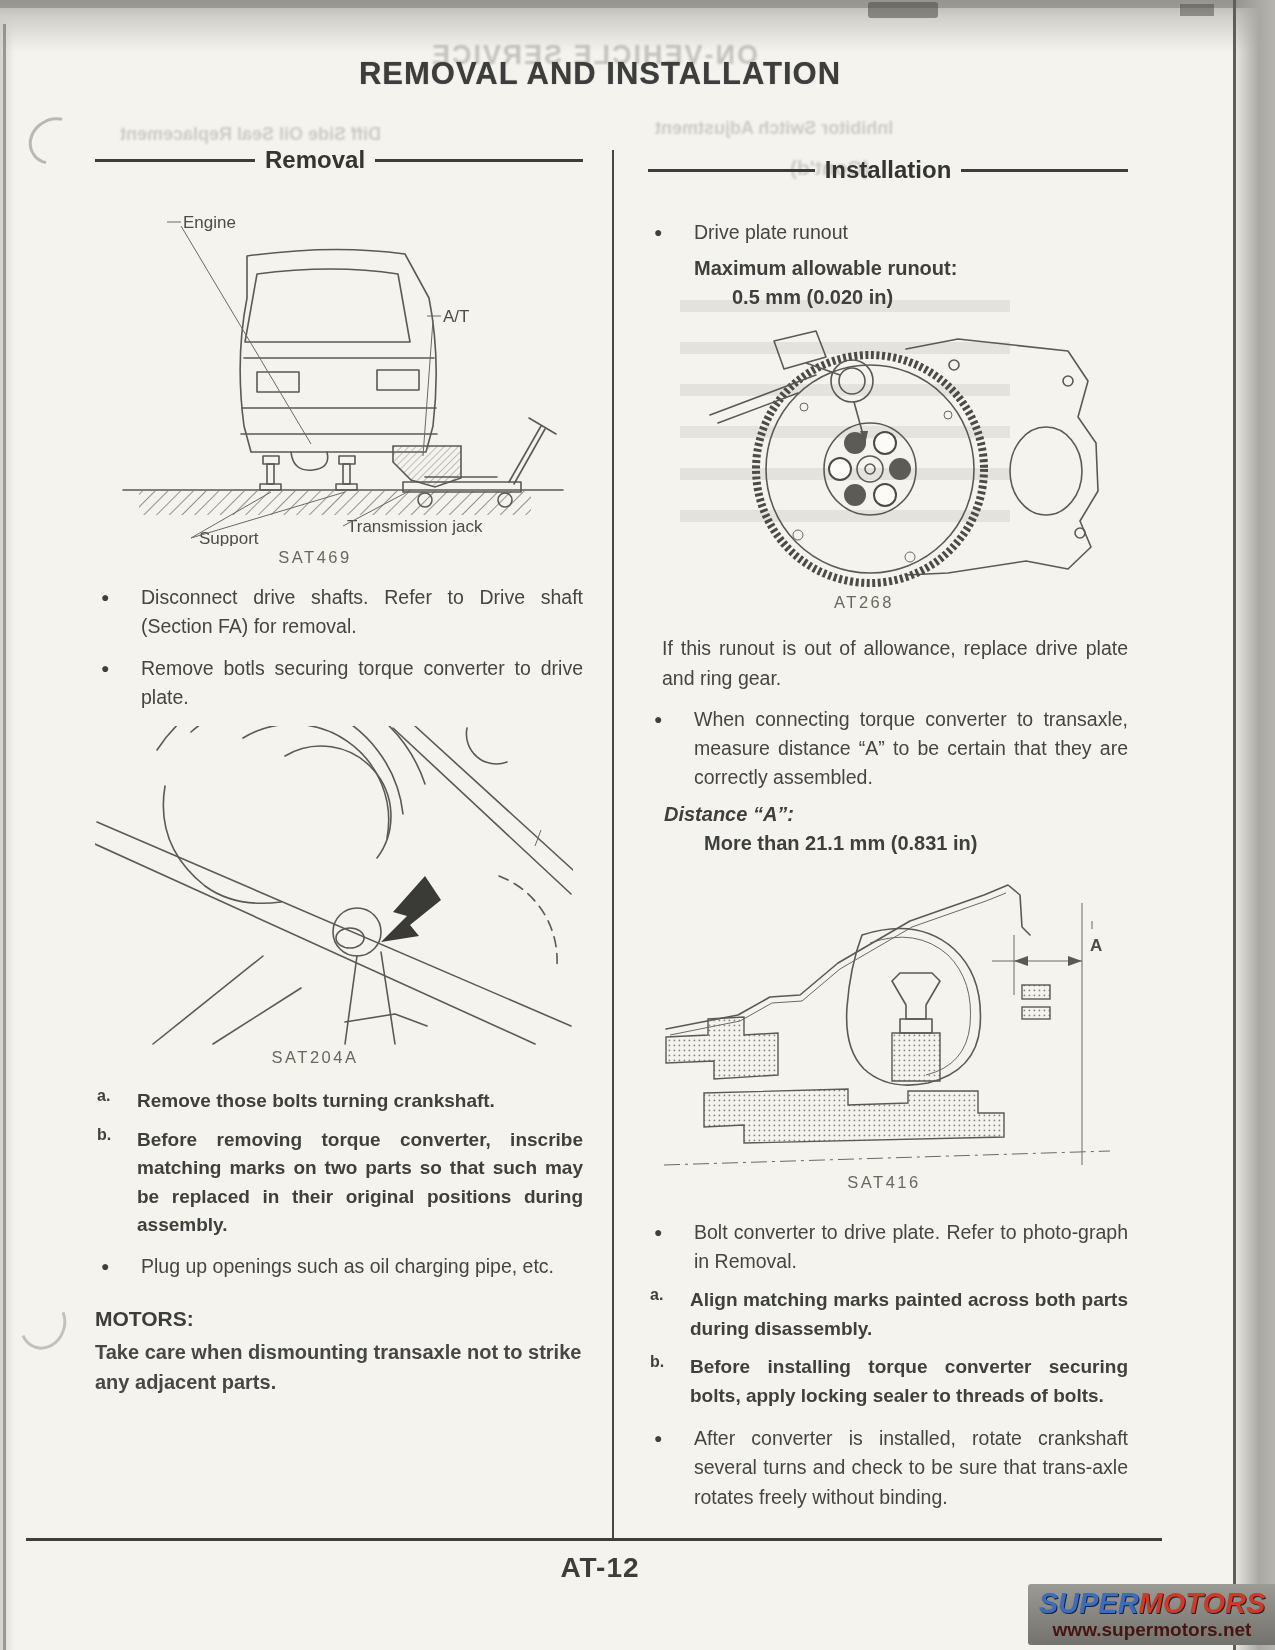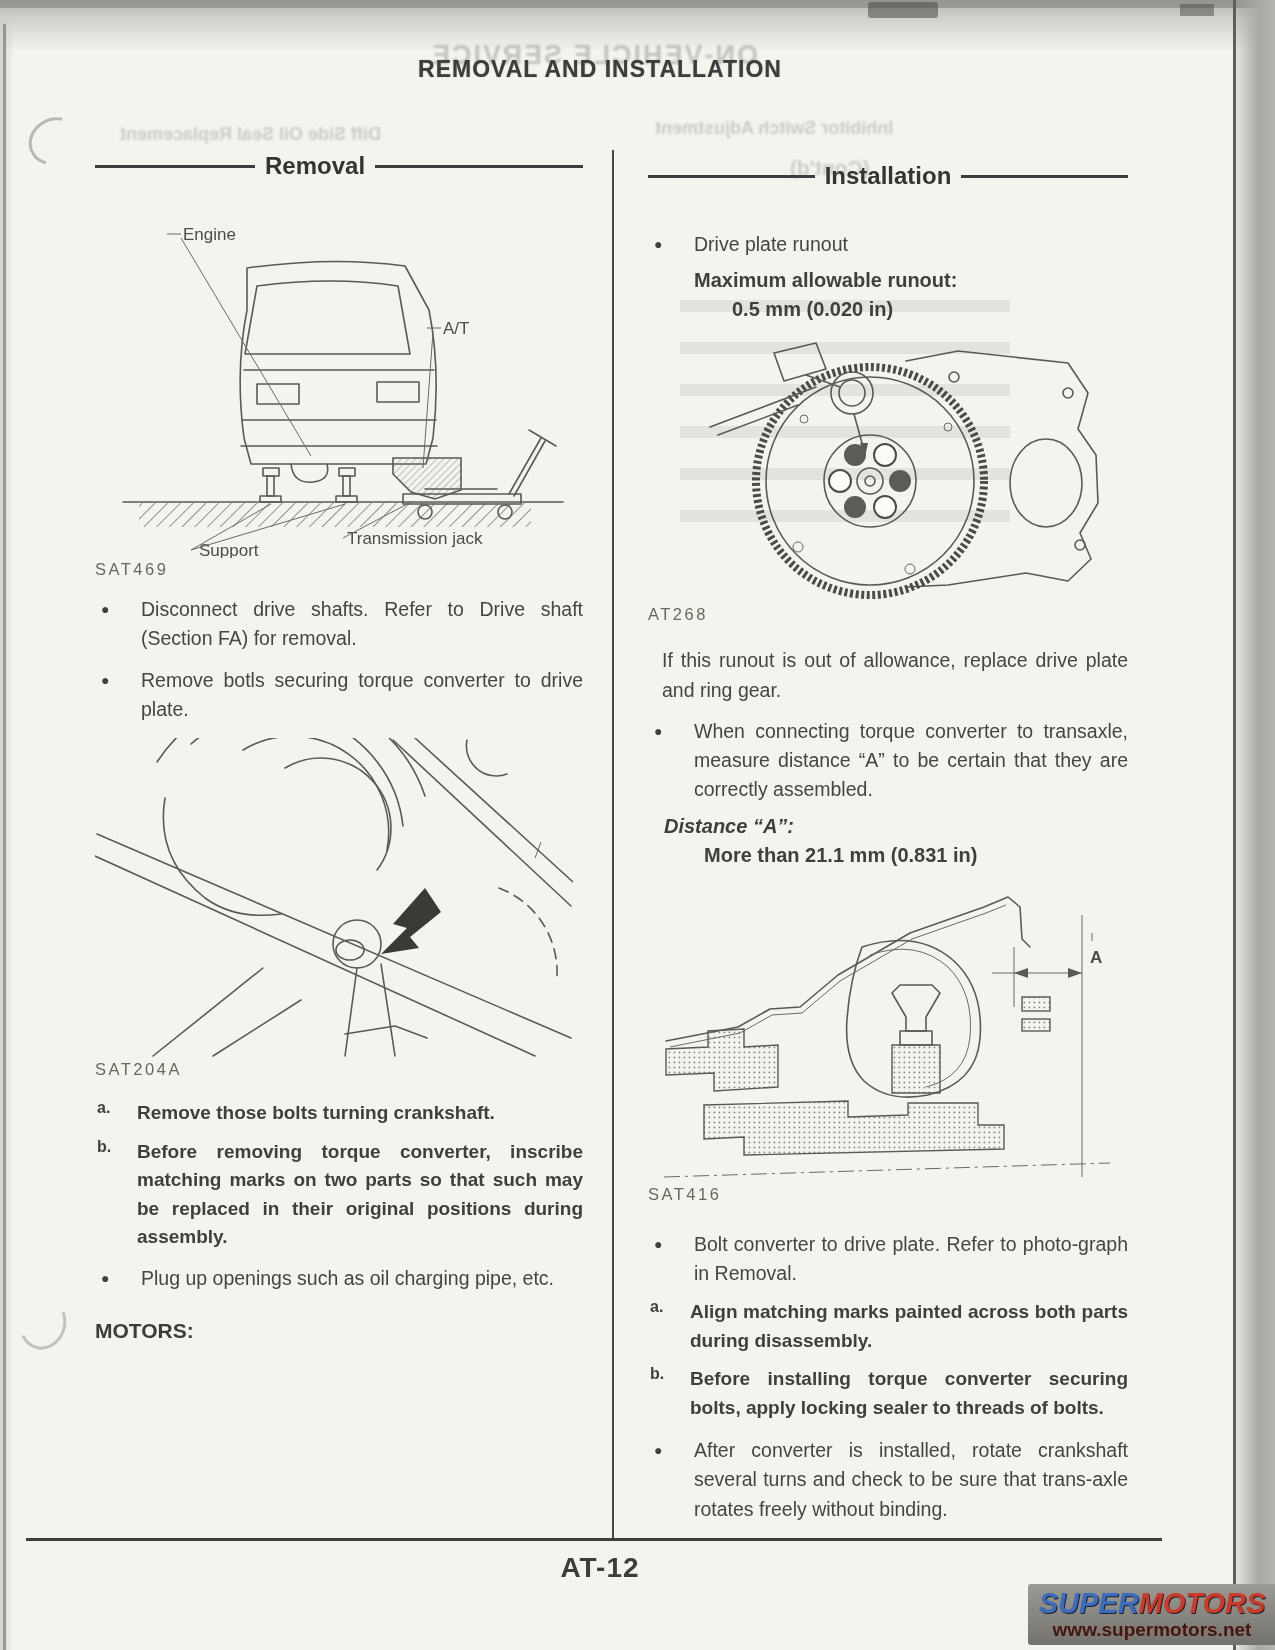--- a/index.html
+++ b/index.html
@@ -26,50 +26,50 @@
   .ghost{position:absolute;transform:scaleX(-1);color:#94938d;font-weight:bold;opacity:.42;filter:blur(1px);white-space:nowrap;}
   .ghost-title{top:40px;left:430px;font-size:27px;letter-spacing:2px;opacity:.5;}
   .ghost-left{top:124px;left:120px;font-size:18px;}
   .ghost-right{top:118px;left:655px;font-size:18px;}
   .ghost-right2{top:156px;left:790px;font-size:21px;}
   .ghost-lines{position:absolute;top:300px;left:680px;width:330px;height:240px;opacity:.12;
     background:repeating-linear-gradient(180deg,#6a6964 0 12px,transparent 12px 42px);}
 
   
   .doc-title{position:absolute;top:56px;left:40px;width:1120px;text-align:center;
-    font-size:23px;font-weight:bold;letter-spacing:1px;color:#3d3d3b;text-shadow:0 0 1px rgba(61,61,59,.6);}
+    font-size:31px;font-weight:bold;letter-spacing:1px;color:#3d3d3b;text-shadow:0 0 1px rgba(61,61,59,.6);}
   .footer-rule{position:absolute;top:1538px;left:26px;width:1136px;height:3px;background:#3e3e3c;}
   .page-number{position:absolute;top:1552px;left:40px;width:1120px;text-align:center;
     font-size:28px;font-weight:bold;letter-spacing:1px;color:#3d3d3b;}
   .col-divider{position:absolute;top:150px;left:612px;width:2px;height:1388px;background:#454543;}
 
   
   .col{position:absolute;}
   .col-left{top:136px;left:95px;width:488px;}
   .col-right{top:146px;left:648px;width:480px;}
   .sec-header{display:flex;align-items:center;}
   .sec-rule{flex:1 1 auto;height:3px;background:#3c3c3a;}
   .sec-rule.short{flex:0 0 160px;}
-  .sec-title{margin:16px 10px;font-size:24px;font-weight:bold;color:#343432;}
+  .sec-title{margin:10px 10px;font-size:24px;font-weight:bold;color:#343432;}
 
   .para{font-size:19.5px;line-height:1.5;text-align:justify;}
   .bullet-item{display:flex;margin-top:12px;}
   .bullet-marker{flex:0 0 40px;font-size:14px;padding-top:6px;padding-left:6px;color:#3f3f3d;}
   .bullet-text{flex:1 1 auto;}
   .step-item{display:flex;margin-top:10px;font-weight:bold;color:#3f3f3d;}
   .step-label{flex:0 0 40px;padding-left:2px;}
   .step-text{flex:1 1 auto;font-size:19px;line-height:1.5;text-align:justify;}
   .spec-label{margin-left:46px;margin-top:10px;font-weight:bold;font-size:20px;color:#3f3f3d;}
   .spec-value{margin-left:84px;margin-top:6px;font-weight:bold;font-size:20px;color:#3f3f3d;}
   .caution{margin-top:26px;}
   .caution-title{font-size:21px;font-weight:bold;color:#3c3c3a;}
   .caution-text{margin-top:6px;font-size:20px;font-weight:bold;line-height:1.5;color:#474745;}
 
   .figure{margin-top:10px;}
-  .fig-caption{text-align:left;padding-right:48px;font-size:16.5px;letter-spacing:2.5px;color:#68685f;margin-top:2px;}
+  .fig-caption{text-align:center;padding-right:48px;font-size:16.5px;letter-spacing:2.5px;color:#68685f;margin-top:2px;}
   svg{display:block;}
   .ln{stroke:#5a5a55;stroke-width:1.6;fill:none;stroke-linecap:round;stroke-linejoin:round;}
   .lnthin{stroke:#6a6a64;stroke-width:1;fill:none;}
   .svgtxt{font-family:"Liberation Sans",sans-serif;font-size:17px;fill:#4c4c48;}
 
   
   .watermark{position:absolute;top:1584px;left:1028px;width:240px;padding:5px 12px 4px 4px;text-align:center;
     background:linear-gradient(180deg,#9b9a95,#73726d);border-radius:3px;}
   .wm-line1{font-size:29px;font-weight:bold;font-style:italic;letter-spacing:0px;line-height:1;}
   .wm-super{color:#3a6cc0;text-shadow:1px 1px 0 #20222a;}
@@ -214,20 +214,21 @@
       </div>
     </div>
 
     <div class="bullet-item">
       <span class="bullet-marker">●</span>
       <span class="bullet-text para">Plug up openings such as oil charging pipe, etc.</span>
     </div>
 
     <div class="caution">
       <div class="caution-title">MOTORS:</div>
+      <div class="caution-text">Take care when dismounting transaxle not to strike any adjacent parts.</div>
     </div>
   </div>
 
   <div class="col col-right">
     <div class="sec-header">
       <span class="sec-rule"></span>
       <span class="sec-title">Installation</span>
       <span class="sec-rule"></span>
     </div>
 

